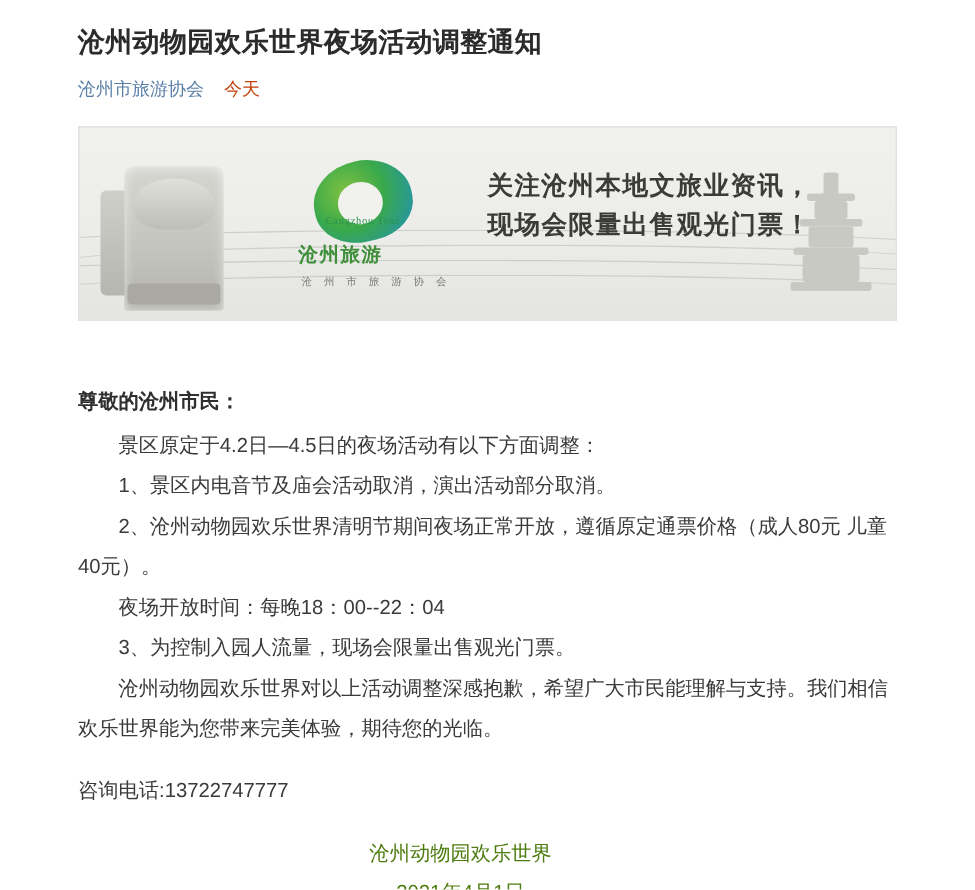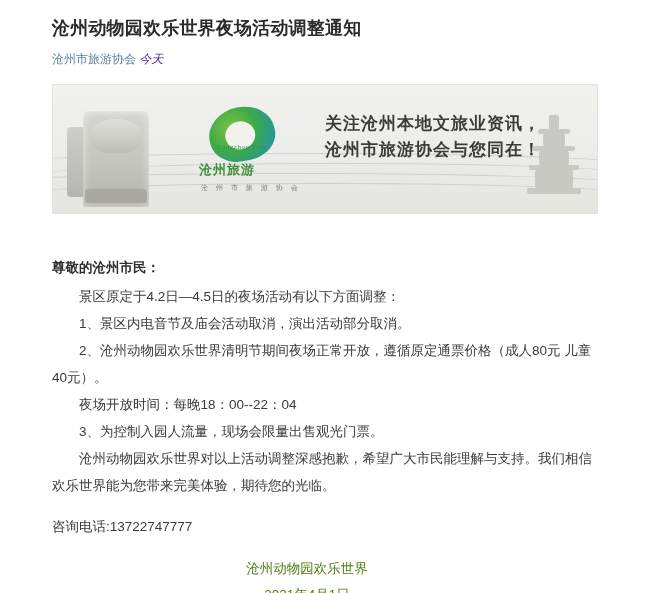--- a/index.html
+++ b/index.html
@@ -34,22 +34,22 @@
     margin-top: 10px;
     font-size: 12px;
     line-height: 1.4;
     white-space: nowrap;
   }
   .meta-source {
     color: #5a7fa6;
     cursor: pointer;
   }
   .meta-date {
-    color: #4c1d95;
-    font-style: italic;
+    color: #c2410c;
+    margin-left: 10px;
   }
   .banner-wrap {
     margin-top: 16px;
     width: 546px;
     height: 130px;
     background: #e9e9e6;
     position: relative;
     overflow: hidden;
     border: 1px solid #e2e2de;
     box-sizing: border-box;
@@ -262,21 +262,21 @@
 
     <div class="banner-logo">
       <div class="logo-swirl"></div>
       <div class="logo-en">Cangzhou Tour</div>
       <div class="logo-cn">沧州旅游</div>
       <div class="logo-sub">沧 州 市 旅 游 协 会</div>
     </div>
 
     <div class="banner-slogan">
       <div>关注沧州本地文旅业资讯，</div>
-      <div>沧州市旅游协会与您同在！</div>
+      <div>现场会限量出售观光门票！</div>
     </div>
 
     <div class="banner-pagoda">
       <div class="pagoda-tier" style="top:0;width:10px;height:16px;"></div>
       <div class="pagoda-tier" style="top:14px;width:32px;height:5px;"></div>
       <div class="pagoda-tier" style="top:19px;width:22px;height:12px;"></div>
       <div class="pagoda-tier" style="top:31px;width:42px;height:5px;"></div>
       <div class="pagoda-tier" style="top:36px;width:30px;height:14px;"></div>
       <div class="pagoda-tier" style="top:50px;width:50px;height:5px;"></div>
       <div class="pagoda-tier" style="top:55px;width:38px;height:18px;"></div>

